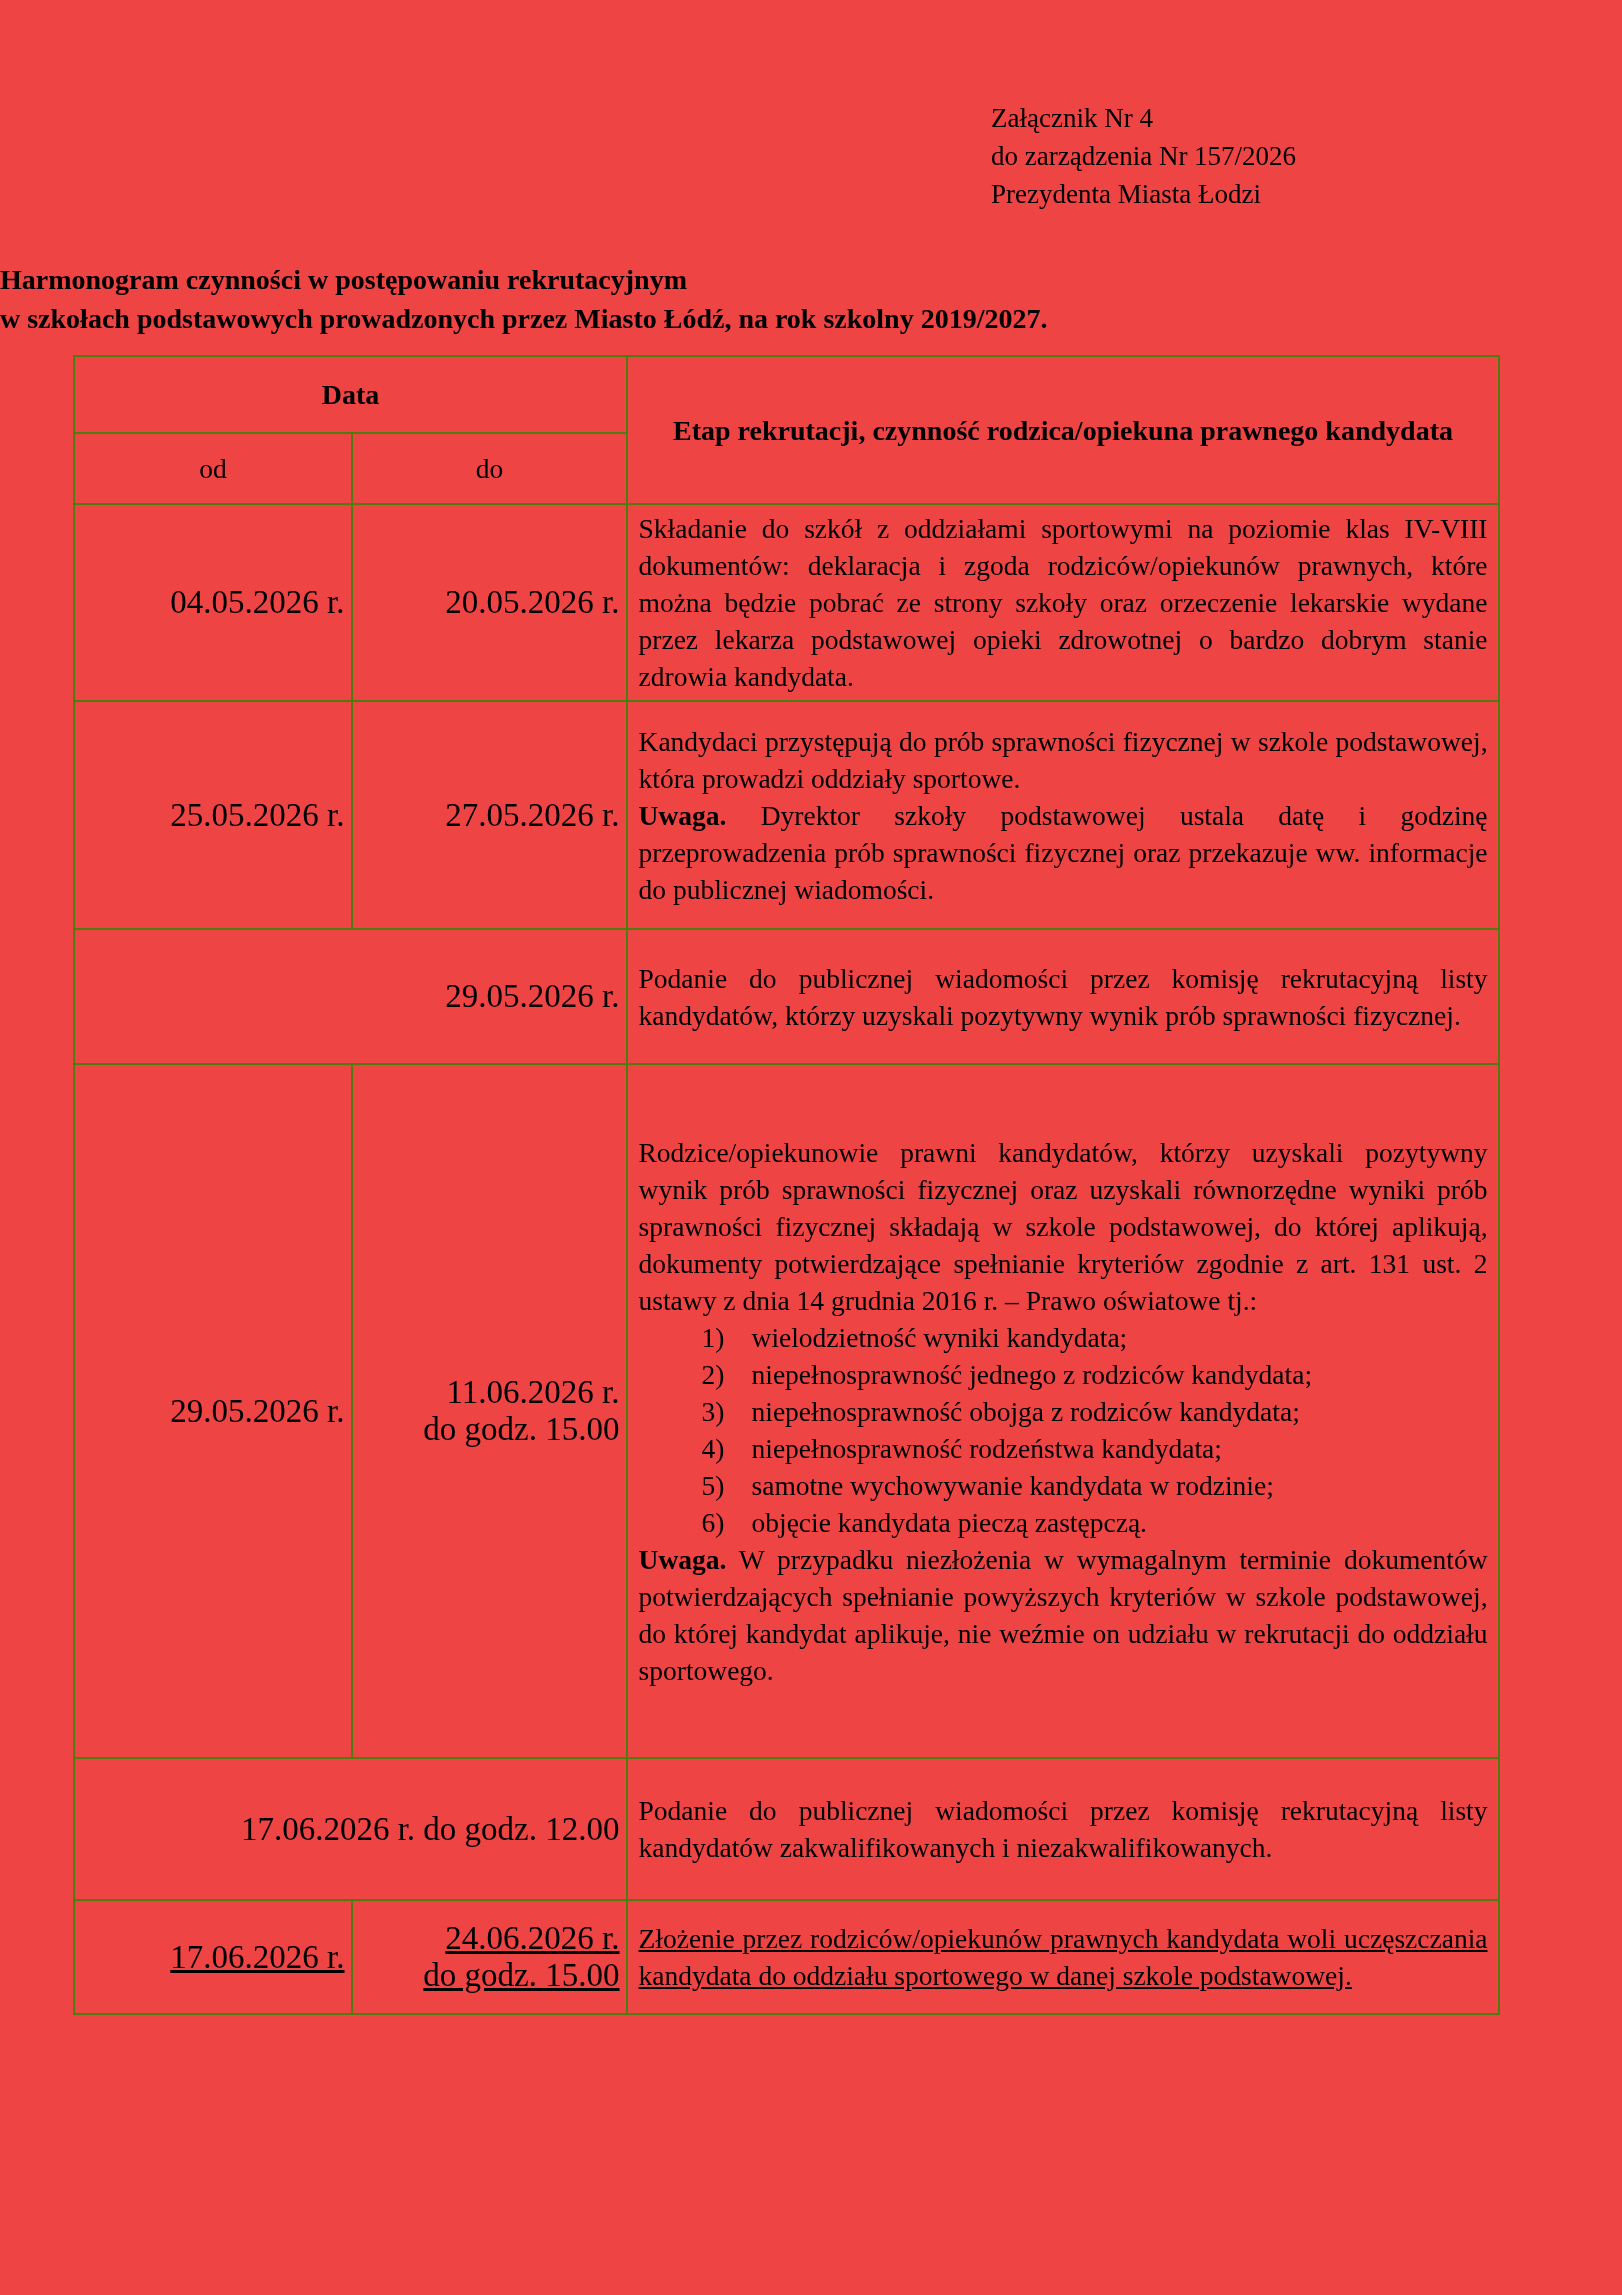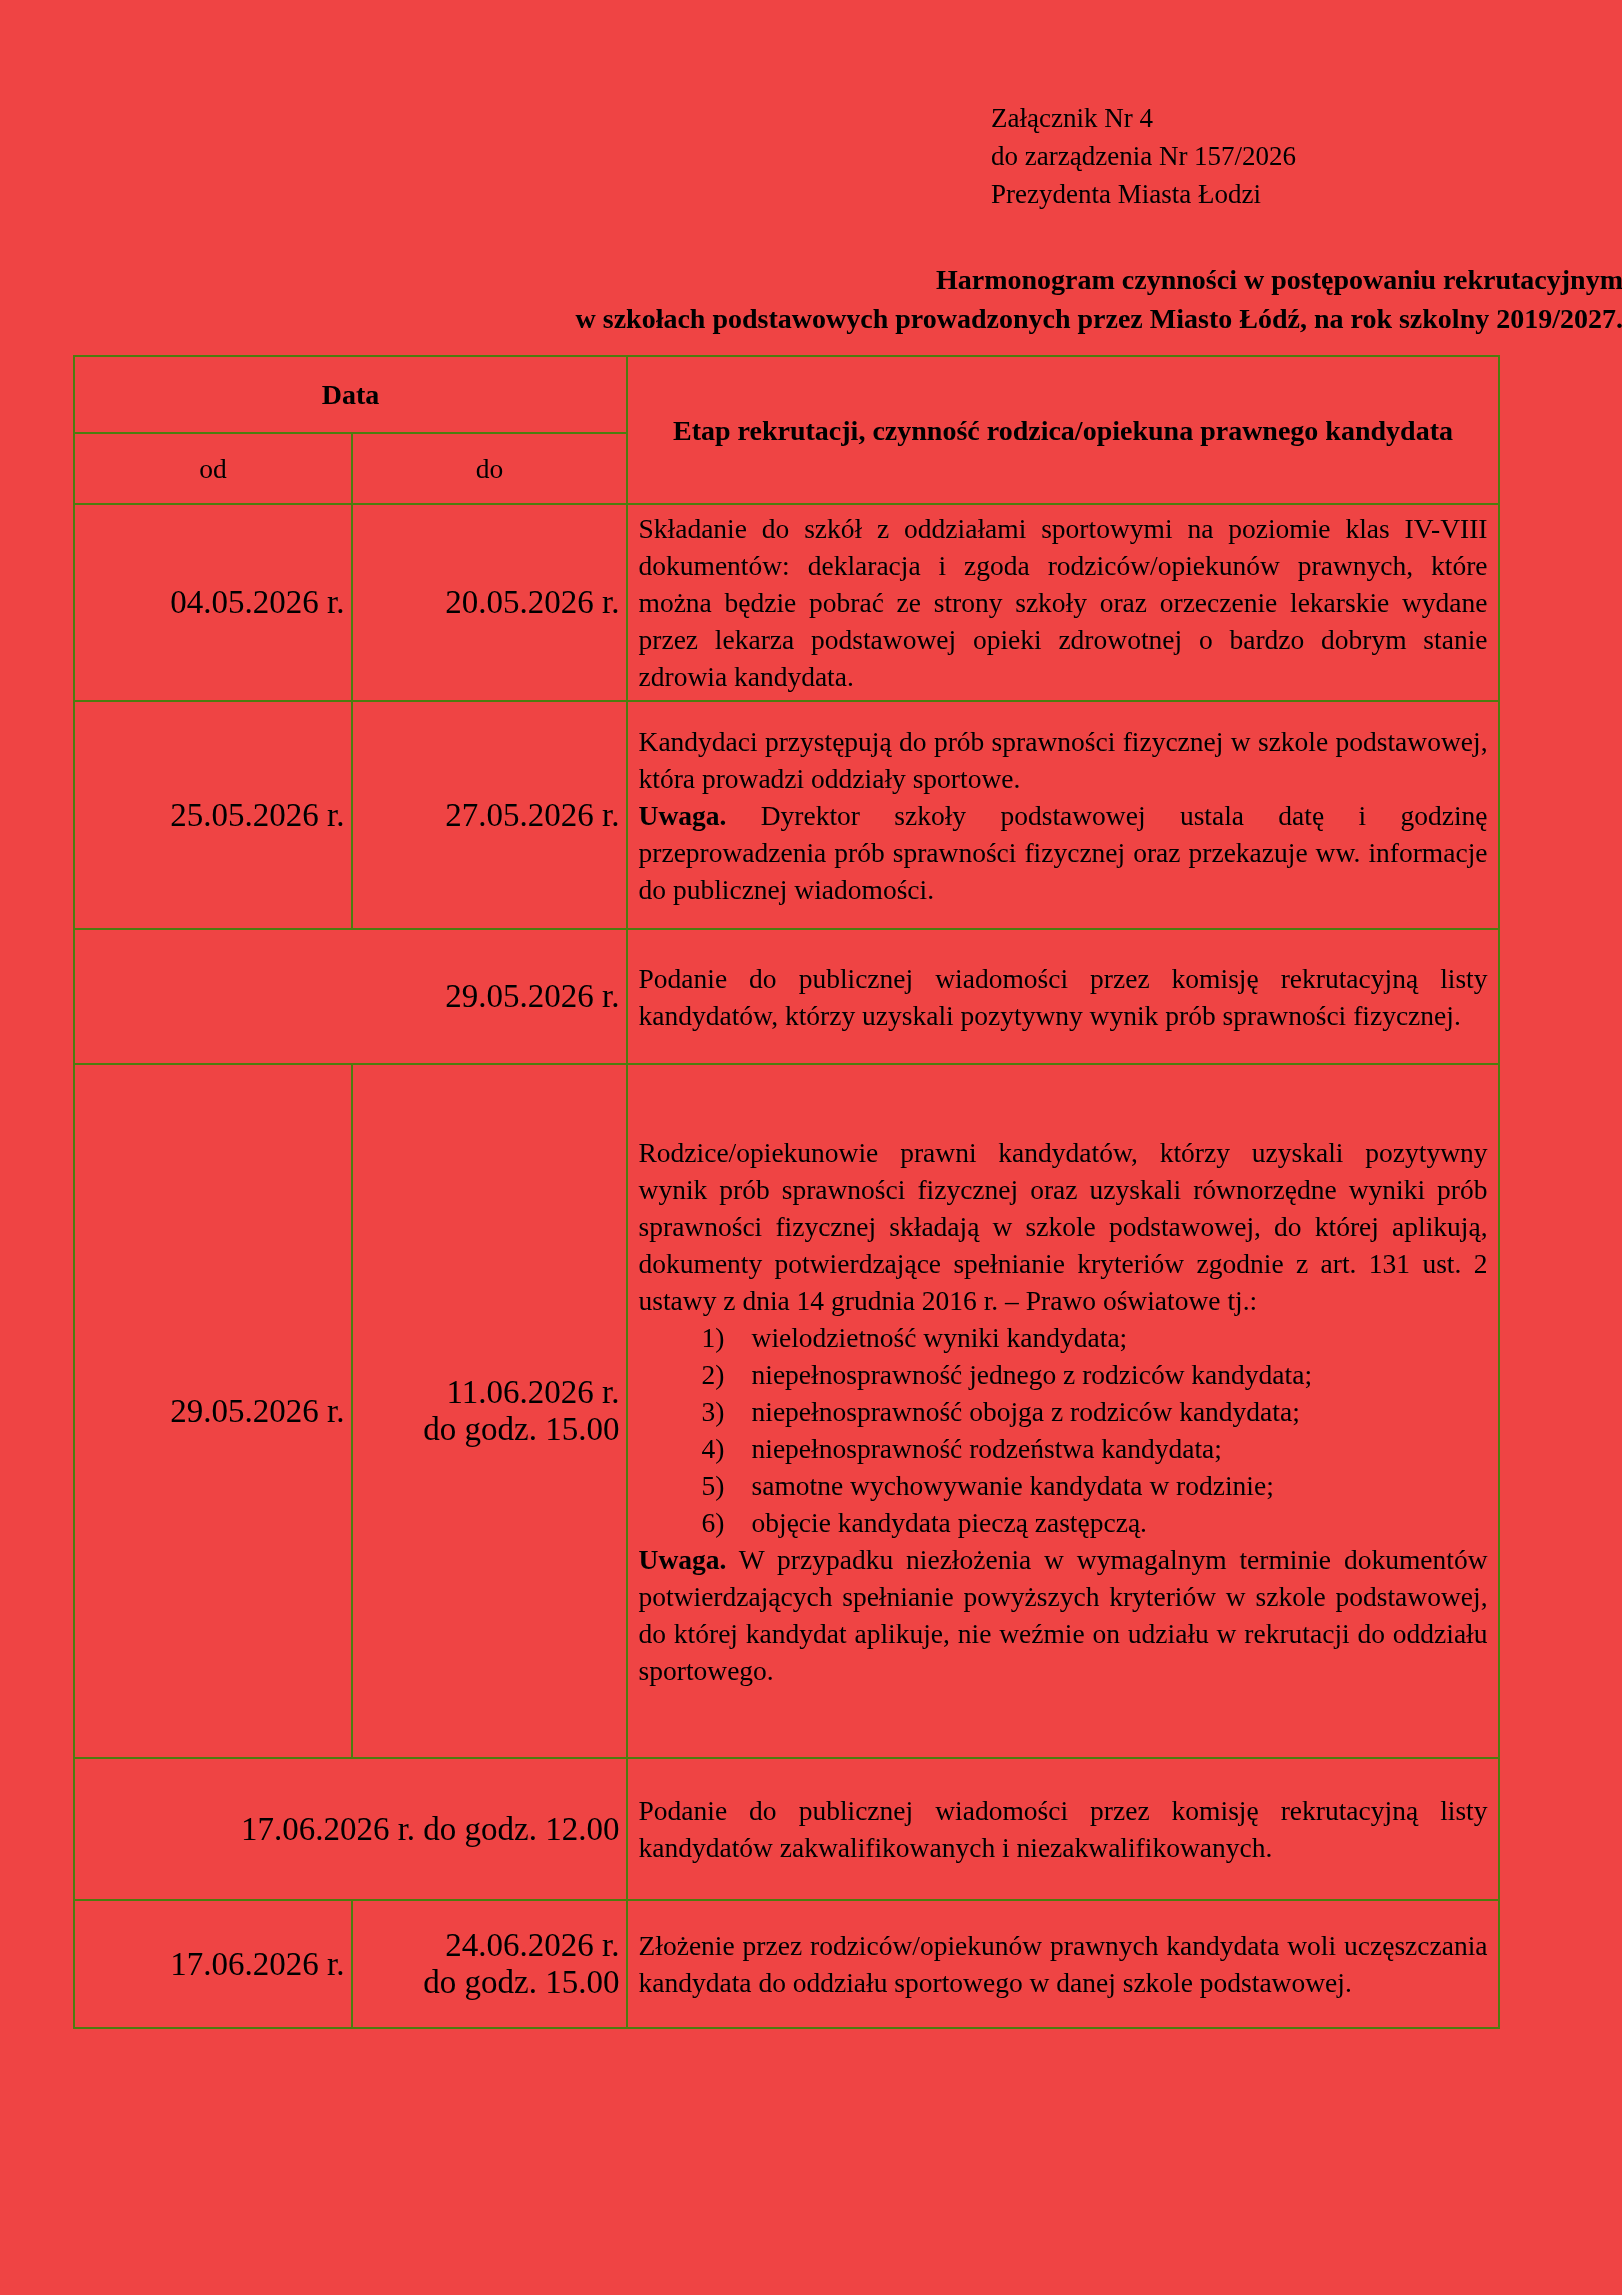--- a/index.html
+++ b/index.html
@@ -18,21 +18,21 @@
   }
   .annex {
     padding-top: 99px;
     margin-left: 991px;
     font-size: 27px;
     line-height: 38px;
     white-space: nowrap;
   }
   .doc-title {
     margin-top: 47px;
-    text-align: right;
+    text-align: left;
     font-weight: bold;
     font-size: 28px;
     line-height: 39px;
   }
   table.schedule {
     margin-top: 17px;
     margin-left: 73px;
     width: 1425px;
     border-collapse: collapse;
     table-layout: fixed;
@@ -45,21 +45,21 @@
   col.c2 { width: 275px; }
   col.c3 { width: 872px; }
 
   tr.hr1 { height: 77px; }
   tr.hr2 { height: 71px; }
   tr.r1  { height: 188px; }
   tr.r2  { height: 228px; }
   tr.r3  { height: 135px; }
   tr.r4  { height: 694px; }
   tr.r5  { height: 142px; }
-  tr.r6  { height: 128px; }
+  tr.r6  { height: 114px; text-decoration: underline; }
 
   th {
     font-weight: bold;
     font-size: 28px;
     line-height: 37px;
     text-align: center;
     vertical-align: middle;
     padding: 2.6px 9.2px;
   }
   th.plain {

